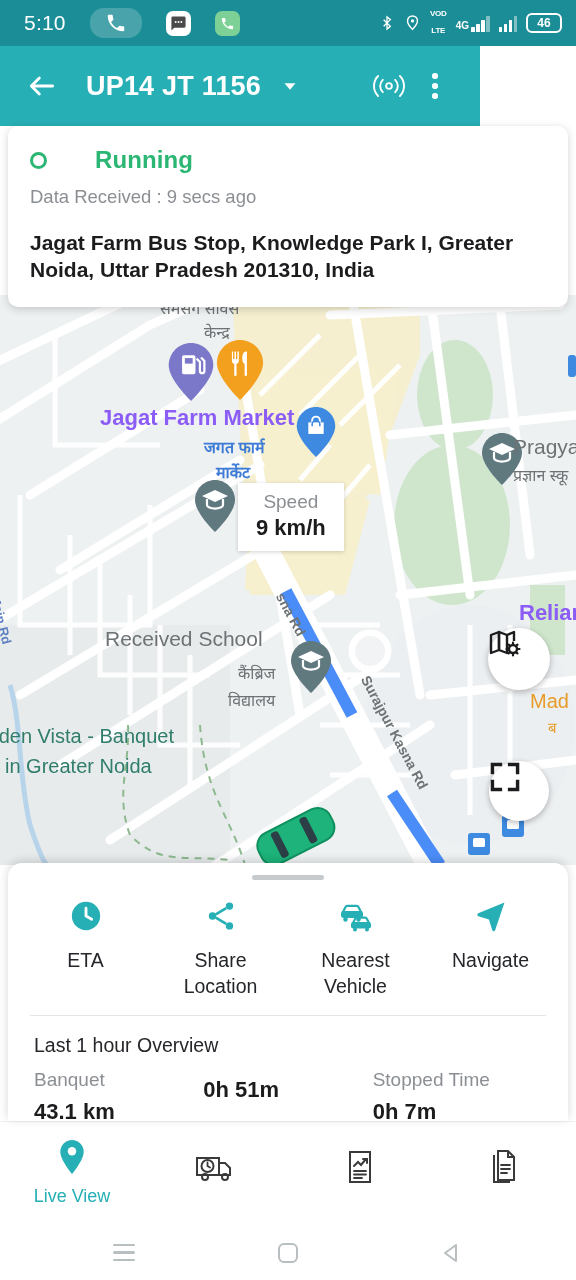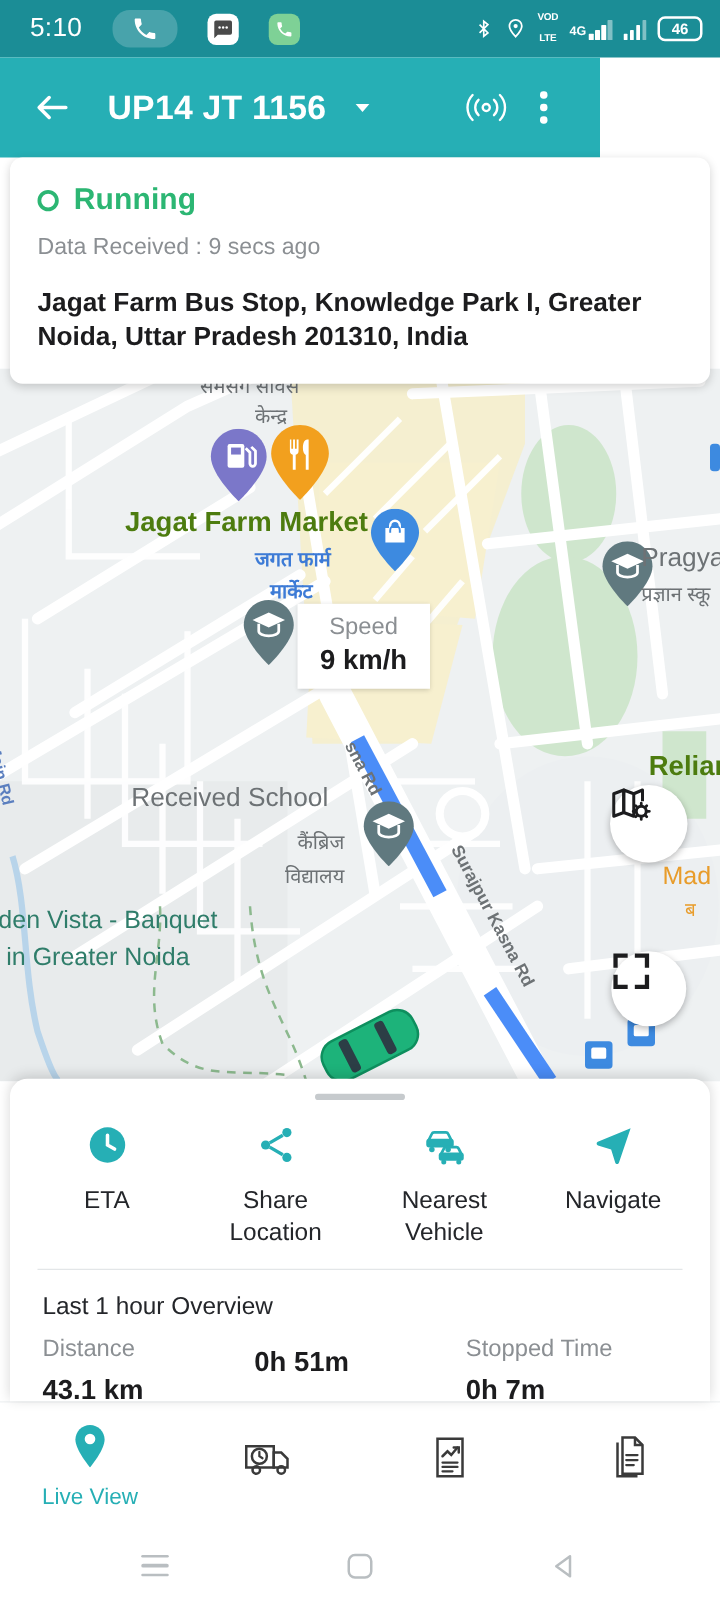--- a/index.html
+++ b/index.html
@@ -61,31 +61,31 @@
   
   .status-card {
     position:absolute; top:126px; left:8px; width:560px;
     background:#fff; border-radius:10px; padding:20px 22px 24px 22px;
     box-shadow:0 2px 8px rgba(0,0,0,.18); z-index:5;
   }
   .st-row { display:flex; align-items:center; gap:12px; }
   .st-ring {
     width:17px;height:17px;border-radius:50%;border:3.5px solid #2cb673; box-sizing:border-box;
   }
-  .st-label { color:#2cb673; font-size:24px; font-weight:700; letter-spacing:.1px; }
+  .st-label { color:#2cb673; font-size:24px; font-weight:700; letter-spacing:.1px;margin-left:36px; }
   .st-sub { color:#8b8f93; font-size:18.5px; margin-top:12px; }
   .st-addr { color:#1c1c1e; font-size:21px; font-weight:700; line-height:1.27; margin-top:22px; }
 
   
   .map { position:absolute; top:295px; left:0; width:576px; height:570px; overflow:hidden; background:#eceff1; }
   .map svg { position:absolute; top:0; left:0; }
   .map-label {
     position:absolute; font-family:"Liberation Sans", sans-serif; white-space:nowrap; pointer-events:none;
   }
-  .lbl-poi-blue { color:#4d7c0f; font-size:22px; font-weight:700; }
+  .lbl-poi-blue { color:#8b5cf6; font-size:22px; font-weight:700; }
   .lbl-hindi-blue { color:#3d7bd6; font-size:16px; font-weight:700; }
   .lbl-gray { color:#6d7275; font-size:21px; }
   .lbl-hindi-gray { color:#6d7275; font-size:16px; }
   .lbl-green { color:#2f7d6a; font-size:20px; }
   .lbl-orange { color:#e89c2b; font-size:20px; }
   .lbl-road { color:#6d7275; font-size:14px; font-weight:700; }
   .lbl-blue-road { color:#5b7fbf; font-size:13px; font-weight:700; }
 
   .pin { position:absolute; }
 
@@ -454,21 +454,21 @@
         </span>
         <span class="a-lbl">Navigate</span>
       </div>
     </div>
 
     <div class="divider"></div>
     <div class="ov-title">Last 1 hour Overview</div>
 
     <div class="stats">
       <div class="stat">
-        <div class="s-k">Distance</div>
+        <div class="s-k">Banquet</div>
         <div class="s-v">43.1 km</div>
       </div>
       <div class="stat">
         <div class="s-v">0h 51m</div>
       </div>
       <div class="stat">
         <div class="s-k">Stopped Time</div>
         <div class="s-v">0h 7m</div>
       </div>
     </div>

